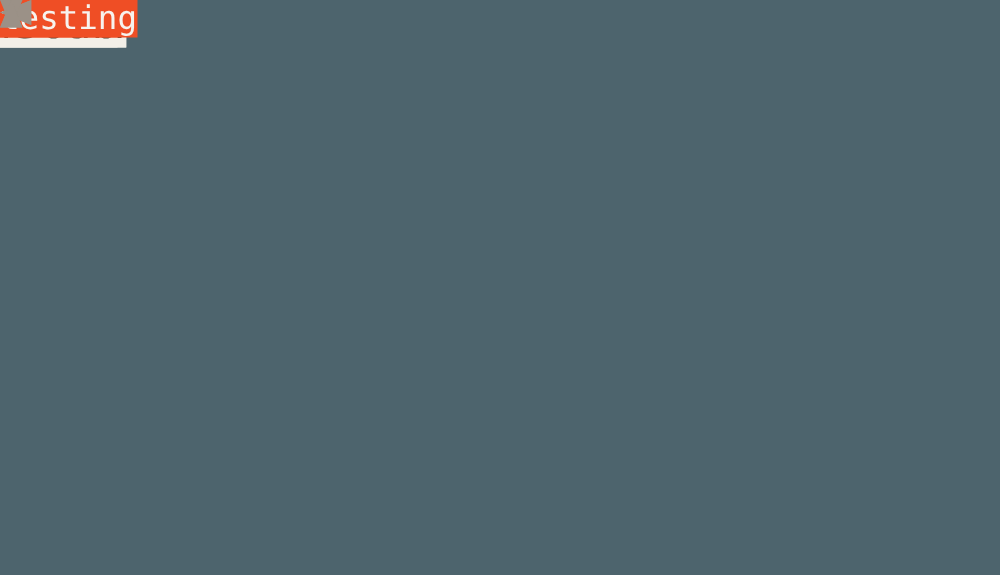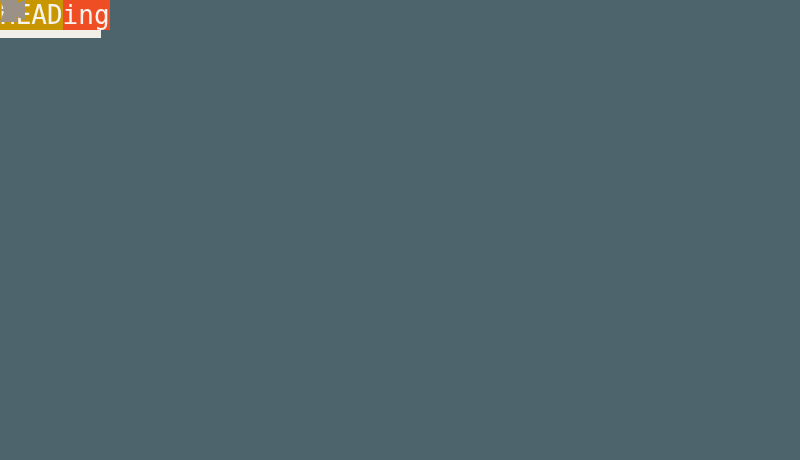--- a/index.html
+++ b/index.html
@@ -112,23 +112,20 @@
     <span>f30ab</span>
   </div>
 
   <div class="node branch" id="branch-master">
     <span>master</span>
   </div>
   <div class="node branch" id="branch-testing">
     <span>testing</span>
   </div>
 
-  <div class="node head-label" id="head-box">
-    <span>HEAD</span>
-  </div>
 
   <div id="arrow-34ac2-98ca9">
     <div class="shaft"></div>
     <div class="tri tri-left"></div>
   </div>
 
   <div id="arrow-f30ab-34ac2">
     <div class="shaft"></div>
     <div class="tri tri-left"></div>
   </div>

